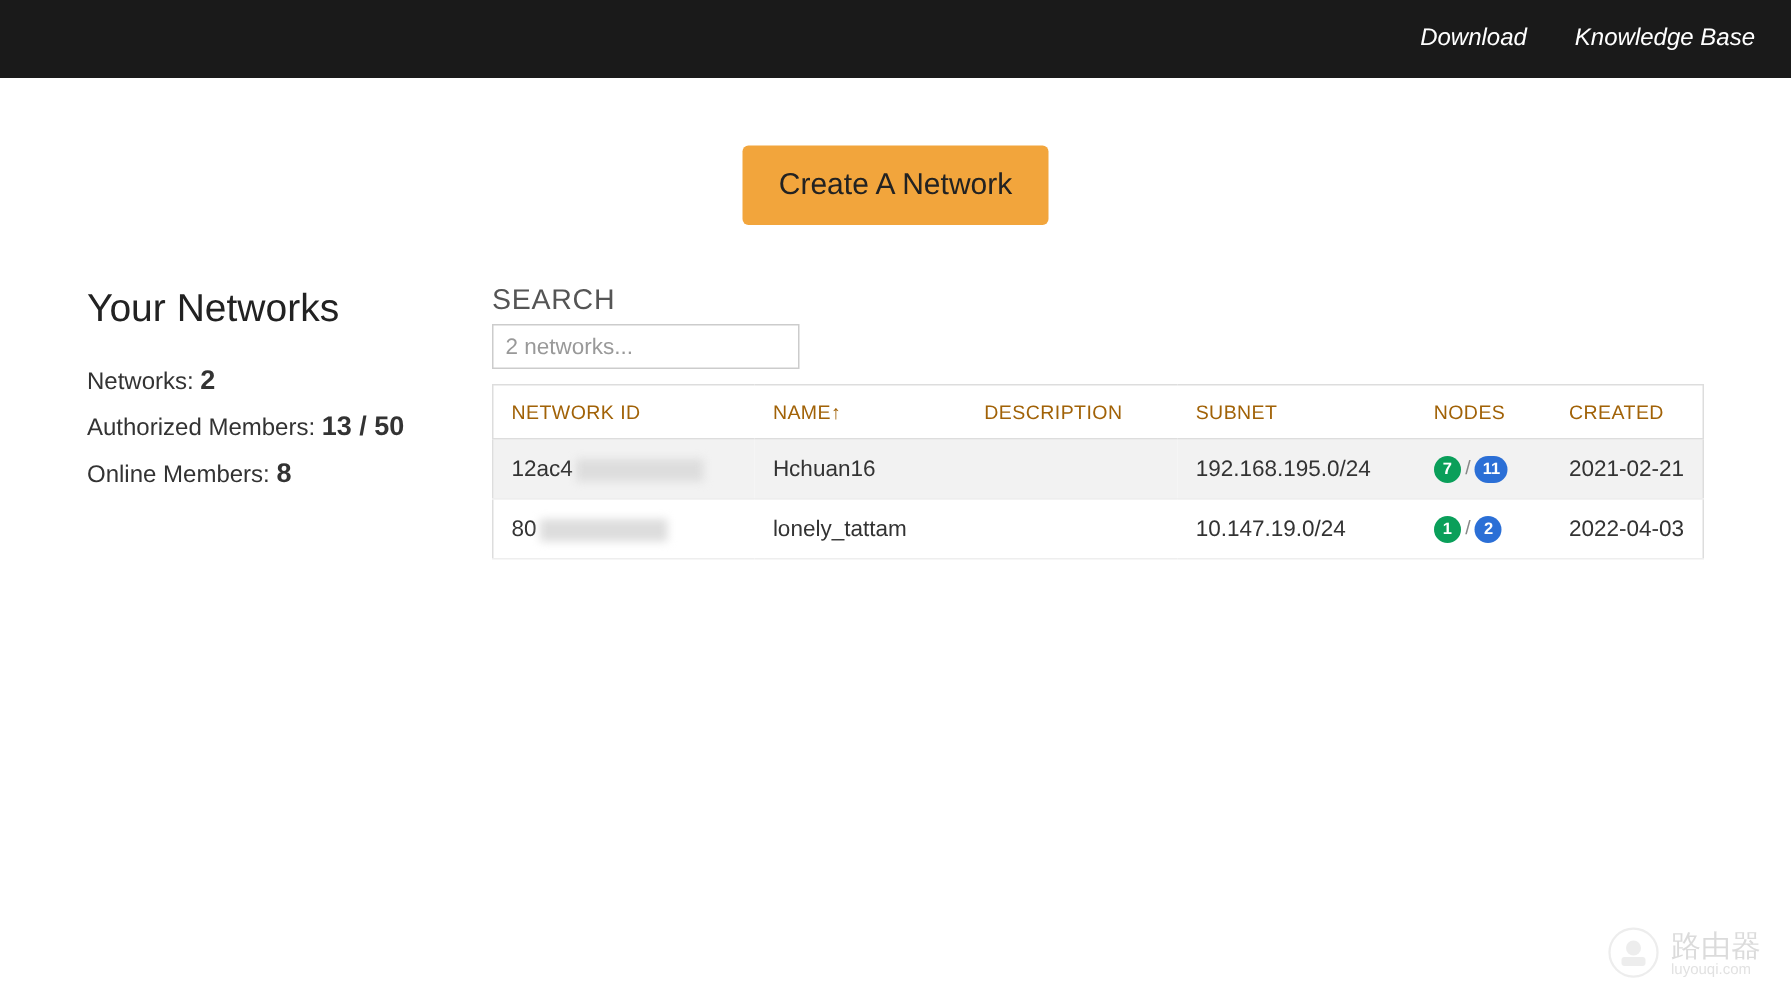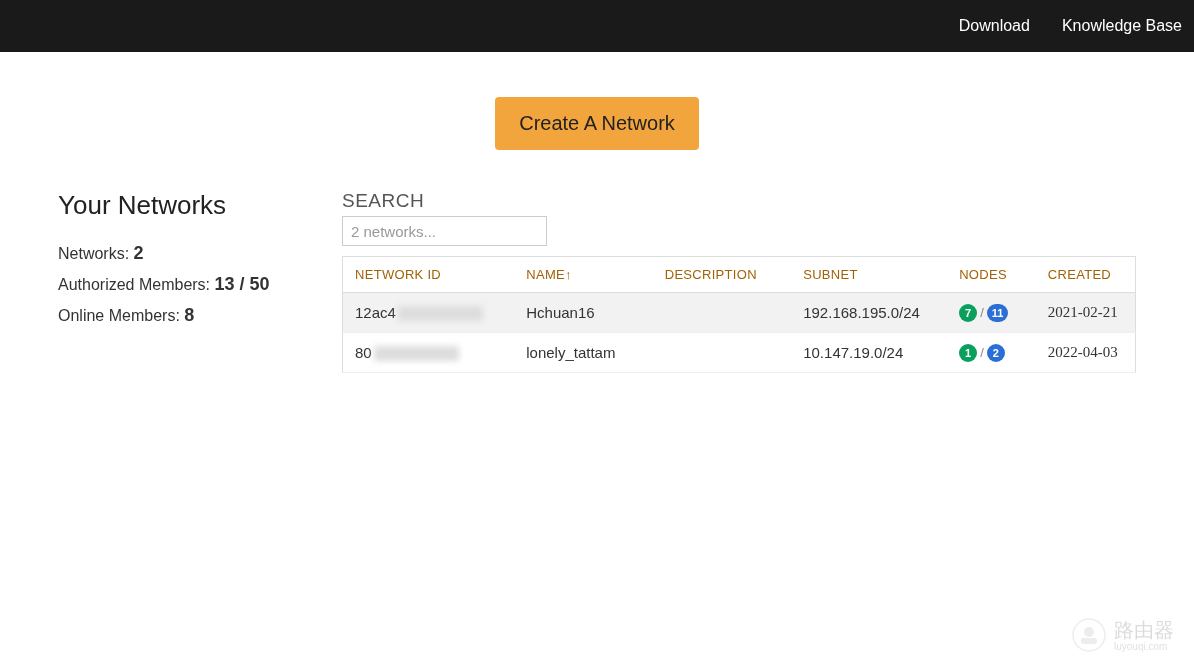--- a/index.html
+++ b/index.html
@@ -15,22 +15,23 @@
       overflow: hidden;
       position: relative;
     }
     .navbar {
       background: #1a1a1a;
       color: #fff;
       height: 52px;
       display: flex;
       justify-content: flex-end;
       align-items: center;
-      padding-right: 12px;
+      padding-right: 24px;
       gap: 32px;
+      font-style: italic;
     }
     .nav-link {
       color: #fff;
       font-size: 16px;
       cursor: pointer;
     }
     .create-section {
       text-align: center;
       margin-top: 45px;
       margin-bottom: 40px;
@@ -41,21 +42,21 @@
       padding: 15px 24px;
       font-size: 20px;
       font-weight: 400;
       color: #222;
       cursor: pointer;
       border-radius: 4px;
     }
     .main-content {
       display: flex;
       padding: 0 58px;
-      gap: 44px;
+      gap: 30px;
       margin-top: 28px;
     }
     .sidebar {
       width: 240px;
       flex-shrink: 0;
     }
     .sidebar-title {
       font-size: 26px;
       font-weight: 400;
       color: #222;
@@ -126,21 +127,20 @@
     .name-cell {
       color: #222;
     }
     .subnet-cell {
       color: #888;
       font-size: 14px;
     }
     .created-cell {
       color: #777;
       font-size: 14px;
-      font-family: Liberation Serif, serif;
     }
     .node-badge {
       display: inline-flex;
       align-items: center;
       justify-content: center;
       min-width: 18px;
       height: 18px;
       border-radius: 9px;
       color: #fff;
       font-size: 11px;

